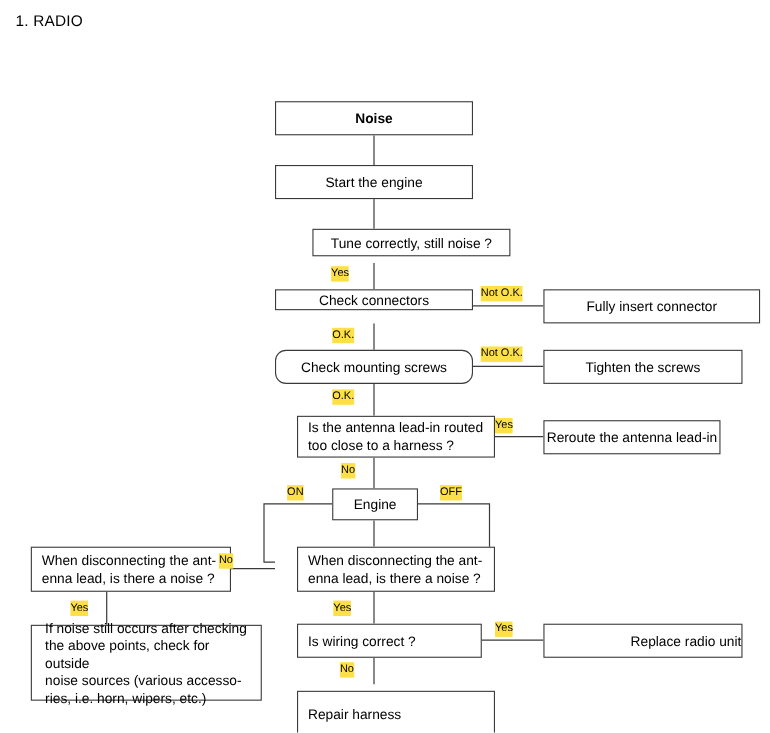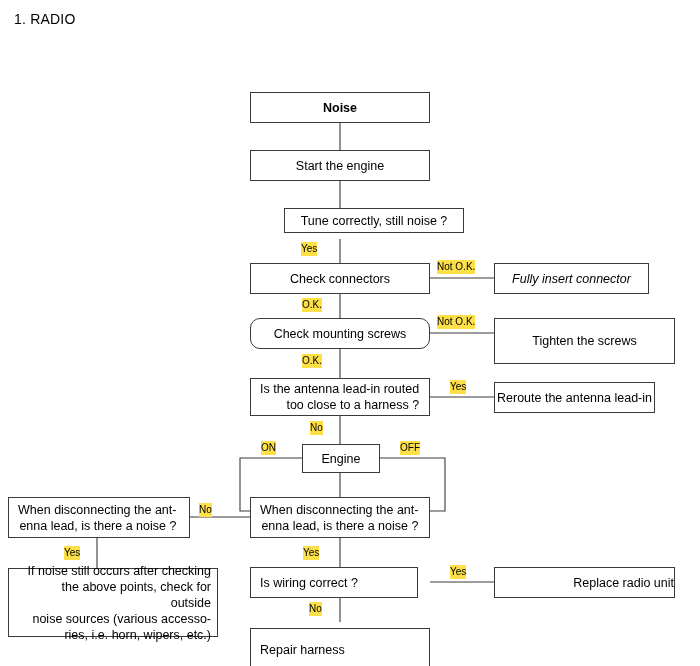--- a/index.html
+++ b/index.html
@@ -35,21 +35,21 @@
     box-sizing: border-box;
     border: 1px solid #3a3a3a;
     background: #ffffff;
     display: flex;
     align-items: center;
     font-size: 12.5px;
     line-height: 16px;
     z-index: 3;
   }
   .node.center { justify-content: center; text-align: center; }
-  .node.left   { justify-content: flex-start; text-align: right; padding-left: 9px; padding-right: 6px; }
+  .node.left   { justify-content: flex-start; text-align: left; padding-left: 9px; padding-right: 6px; margin-left: 20px; }
   .node.bold   { font-weight: bold; }
   .node span { display: block; }
   .edge-label {
     position: absolute;
     font-size: 10px;
     line-height: 14px;
     background: #fde047;
     white-space: pre;
     z-index: 4;
   }
@@ -91,33 +91,33 @@
 </div>
 
 <div class="node center" style="left:250px; top:150px; width:180px; height:31px;">
   <span>Start the engine</span>
 </div>
 
 <div class="node center" style="left:250px; top:208px; width:180px; height:25px;margin-left:34px;">
   <span>Tune correctly, still noise ?</span>
 </div>
 
-<div class="node center" style="left:250px; top:263px; width:180px; height:31px;">
+<div class="node center" style="left:250px; top:263px; width:180px; height:19px;">
   <span>Check connectors</span>
 </div>
 
-<div class="node center" style="left:494px; top:263px; width:155px; height:31px;font-style:italic;">
+<div class="node center" style="left:494px; top:263px; width:197px; height:31px;">
   <span>Fully insert connector</span>
 </div>
 
 <div class="node center" style="left:250px; top:318px; width:180px; height:31px;border-radius:10px;">
   <span>Check mounting screws</span>
 </div>
 
-<div class="node center" style="left:494px; top:318px; width:181px; height:46px;">
+<div class="node center" style="left:494px; top:318px; width:181px; height:31px;">
   <span>Tighten the screws</span>
 </div>
 
 <div class="node left" style="left:250px; top:378px; width:180px; height:38px;">
   <span class="ml">Is the antenna lead-in routed<br>too close to a harness ?</span>
 </div>
 
 <div class="node center" style="left:494px; top:382px; width:161px; height:31px;">
   <span>Reroute the antenna lead-in</span>
 </div>

